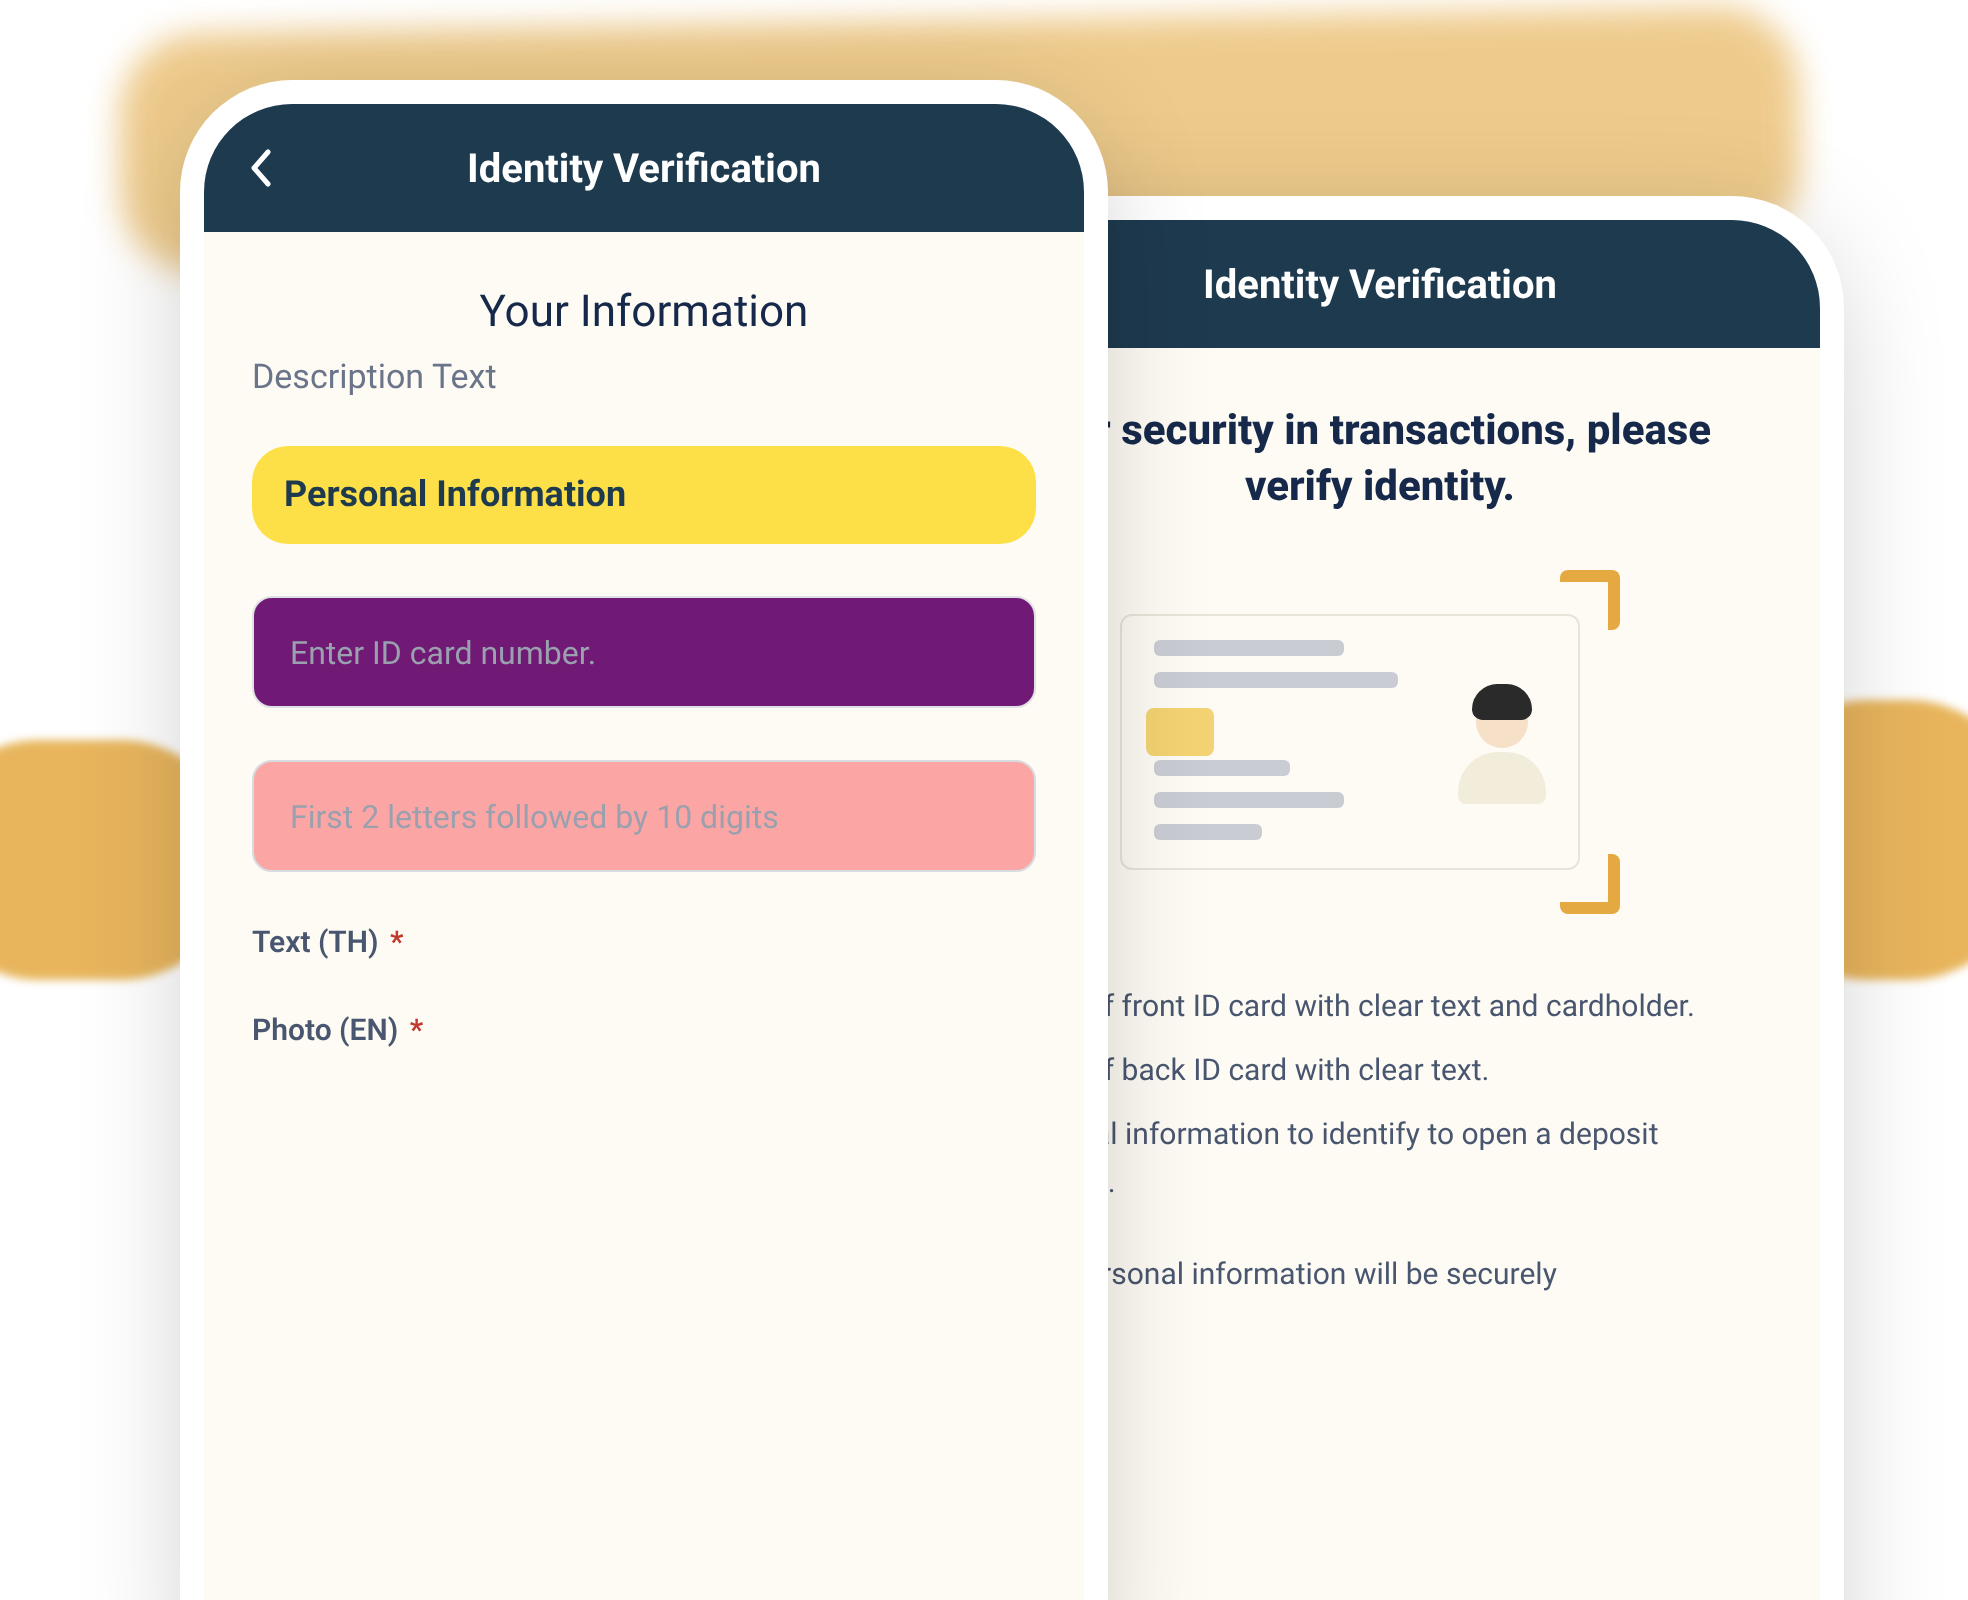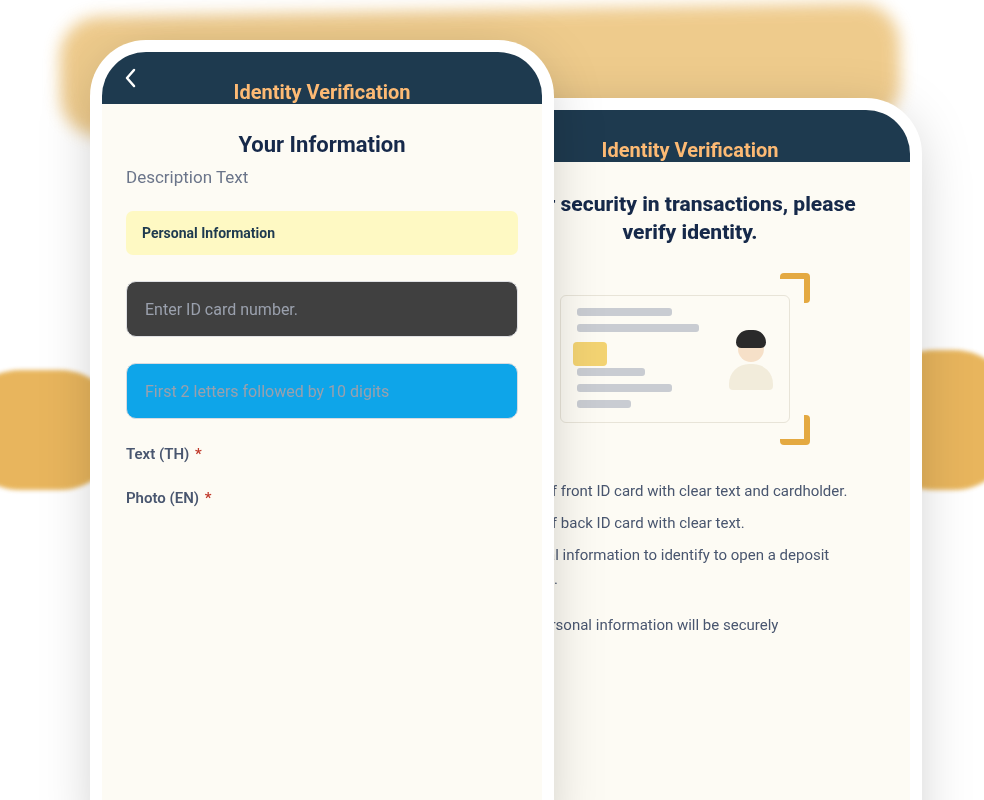--- a/index.html
+++ b/index.html
@@ -40,24 +40,24 @@
   }
   .phone-front {
     top: 52px;
     left: 102px;
     width: 440px;
     height: 800px;
     z-index: 2;
   }
   .app-header {
     background: #1e3a4f;
-    color: #fdba74;
-    height: 52px;
-    display: flex;
-    align-items: flex-end;
+    color: #ffffff;
+    height: 64px;
+    display: flex;
+    align-items: center;
     justify-content: center;
     position: relative;
     font-weight: 700;
     font-size: 20px;
   }
   .back-arrow {
     position: absolute;
     left: 22px;
     top: 50%;
     transform: translateY(-50%);
@@ -69,60 +69,60 @@
   .body-area {
     flex: 1;
     background: #fdfbf4;
     padding: 28px 24px;
     overflow: hidden;
   }
   .page-title {
     text-align: center;
     color: #16294a;
     font-size: 22px;
-    font-weight: 700;
+    font-weight: 400;
     margin-bottom: 10px;
   }
   .page-desc {
     color: #6b758a;
     font-size: 17px;
     margin-bottom: 24px;
   }
   .section-banner {
-    background: #fef9c3;
+    background: #fde047;
     color: #1e3a4f;
     font-weight: 700;
-    font-size: 14px;
+    font-size: 18px;
     padding: 14px 16px;
-    border-radius: 7px;
+    border-radius: 18px;
     margin-bottom: 26px;
   }
   .field-group { margin-bottom: 26px; }
   .field-label {
     color: #49566f;
     font-size: 15px;
     font-weight: 600;
     margin-bottom: 12px;
     display: block;
   }
   .req { color: #c0392b; margin-left: 2px; }
   .text-input, .select-input {
     width: 100%;
     height: 56px;
     border: 1px solid #d8dbe0;
     border-radius: 10px;
     padding: 0 18px;
     font-size: 16px;
     color: #16294a;
-    background: #0ea5e9;
+    background: #fca5a5;
     outline: none;
     font-family: inherit;
   }
   .text-input.disabled {
-    background: #404040;
+    background: #701a75;
     border-color: #e0e1e4;
     color: #9aa0ad;
   }
   .text-input::placeholder { color: #9aa0ad; }
   .select-wrap { position: relative; }
   .select-input {
     appearance: none;
     cursor: pointer;
     color: #16294a;
     display: flex;

